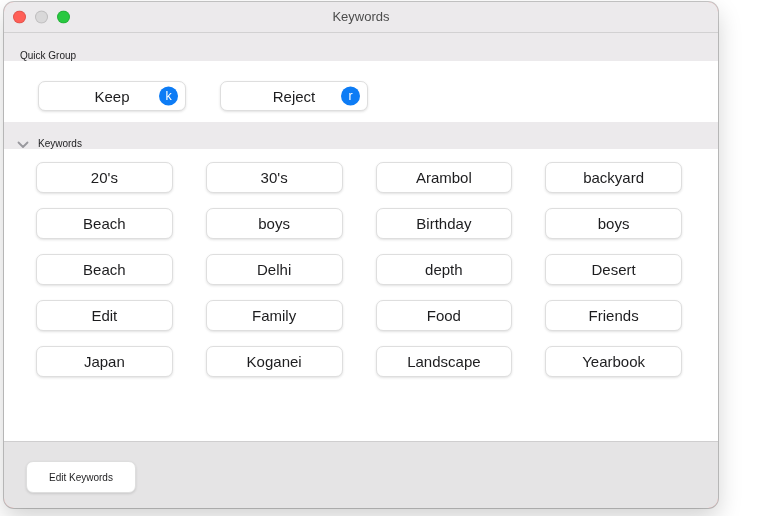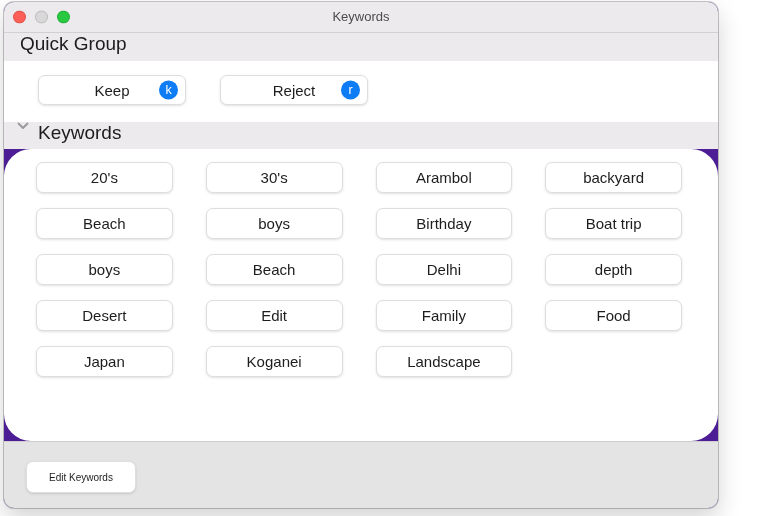--- a/index.html
+++ b/index.html
@@ -12,21 +12,21 @@
     font-family: "Liberation Sans", sans-serif;
     -webkit-font-smoothing: antialiased;
   }
   .window {
     position: absolute;
     left: 4px;
     top: 2px;
     width: 714px;
     height: 506px;
     border-radius: 10px;
-    background: #4c1d95;
+    background: #fca5a5;
     box-shadow: 0 0 0 1px rgba(0,0,0,0.22), 0 10px 24px rgba(0,0,0,0.18);
     overflow: hidden;
     display: flex;
     flex-direction: column;
   }
   
   .titlebar {
     flex: none;
     height: 30px;
     background: #eceaec;
@@ -53,22 +53,22 @@
     text-align: center;
     line-height: 30px;
     font-size: 13px;
     color: #4c4c4c;
   }
   
   .section-header {
     flex: none;
     background: #eceaec;
     display: flex;
-    align-items: flex-start;
-    font-size: 19px;
+    align-items: flex-end;
+    font-size: 10px;
     color: #1c1c1e;
   }
   .qg-header { height: 28px; padding-left: 16px; }
   .kw-header { height: 27px; padding-left: 13px; gap: 9px; }
   .chevron { display: inline-flex; align-items: center; }
   
   .mac-btn {
     background: #ffffff;
     border: 1px solid #dedede;
     border-radius: 7px;
@@ -84,21 +84,21 @@
     cursor: default;
   }
   
   .qg-row {
     flex: none;
     height: 61px;
     background: #ffffff;
     display: flex;
     align-items: flex-start;
     gap: 34px;
-    padding: 14px 0 0 34px;
+    padding: 20px 0 0 34px;
     box-sizing: border-box;
   }
   .qg-btn {
     position: relative;
     width: 148px;
     height: 30px;
   }
   .qg-badge {
     position: absolute;
     right: 7px;
@@ -118,21 +118,20 @@
     height: 292px;
     background: #ffffff;
     box-sizing: border-box;
     padding: 13px 36px 0 32px;
     display: grid;
     grid-template-columns: repeat(4, 1fr);
     column-gap: 33px;
     row-gap: 15px;
     grid-auto-rows: 31px;
     align-content: start;
-    border-radius: 27px;
   }
   
   .bottom-bar {
     flex: 1;
     background: #e5e4e5;
     border-top: 1px solid #cfcecf;
     position: relative;
   }
   .edit-btn {
     position: absolute;
@@ -184,31 +183,32 @@
 
   <div class="kw-grid">
 
   <button class="mac-btn">20's</button>
       <button class="mac-btn">30's</button>
       <button class="mac-btn">Arambol</button>
       <button class="mac-btn">backyard</button>
       <button class="mac-btn">Beach</button>
       <button class="mac-btn">boys</button>
       <button class="mac-btn">Birthday</button>
-      <button class="mac-btn">Boat trip</button>
       <button class="mac-btn">boys</button>
       <button class="mac-btn">Beach</button>
       <button class="mac-btn">Delhi</button>
       <button class="mac-btn">depth</button>
       <button class="mac-btn">Desert</button>
       <button class="mac-btn">Edit</button>
       <button class="mac-btn">Family</button>
       <button class="mac-btn">Food</button>
+      <button class="mac-btn">Friends</button>
       <button class="mac-btn">Japan</button>
       <button class="mac-btn">Koganei</button>
       <button class="mac-btn">Landscape</button>
+      <button class="mac-btn">Yearbook</button>
     </div>
 
   <div class="bottom-bar">
     <button class="mac-btn edit-btn">Edit Keywords</button>
   </div>
 
 </div>
 
 </body></html>

